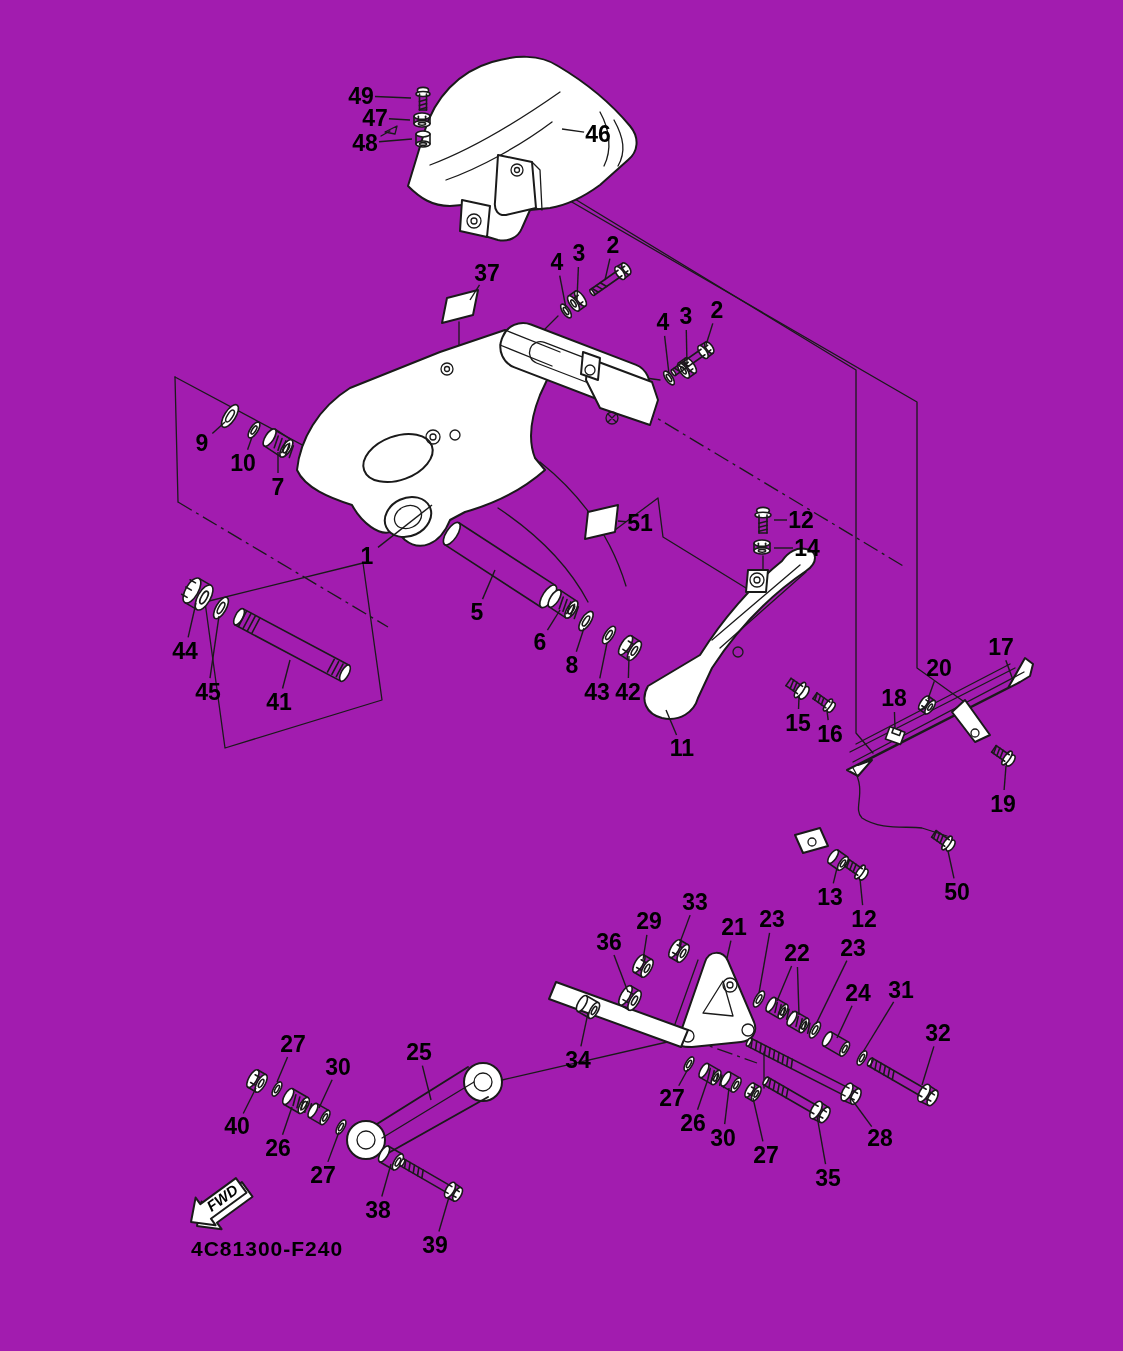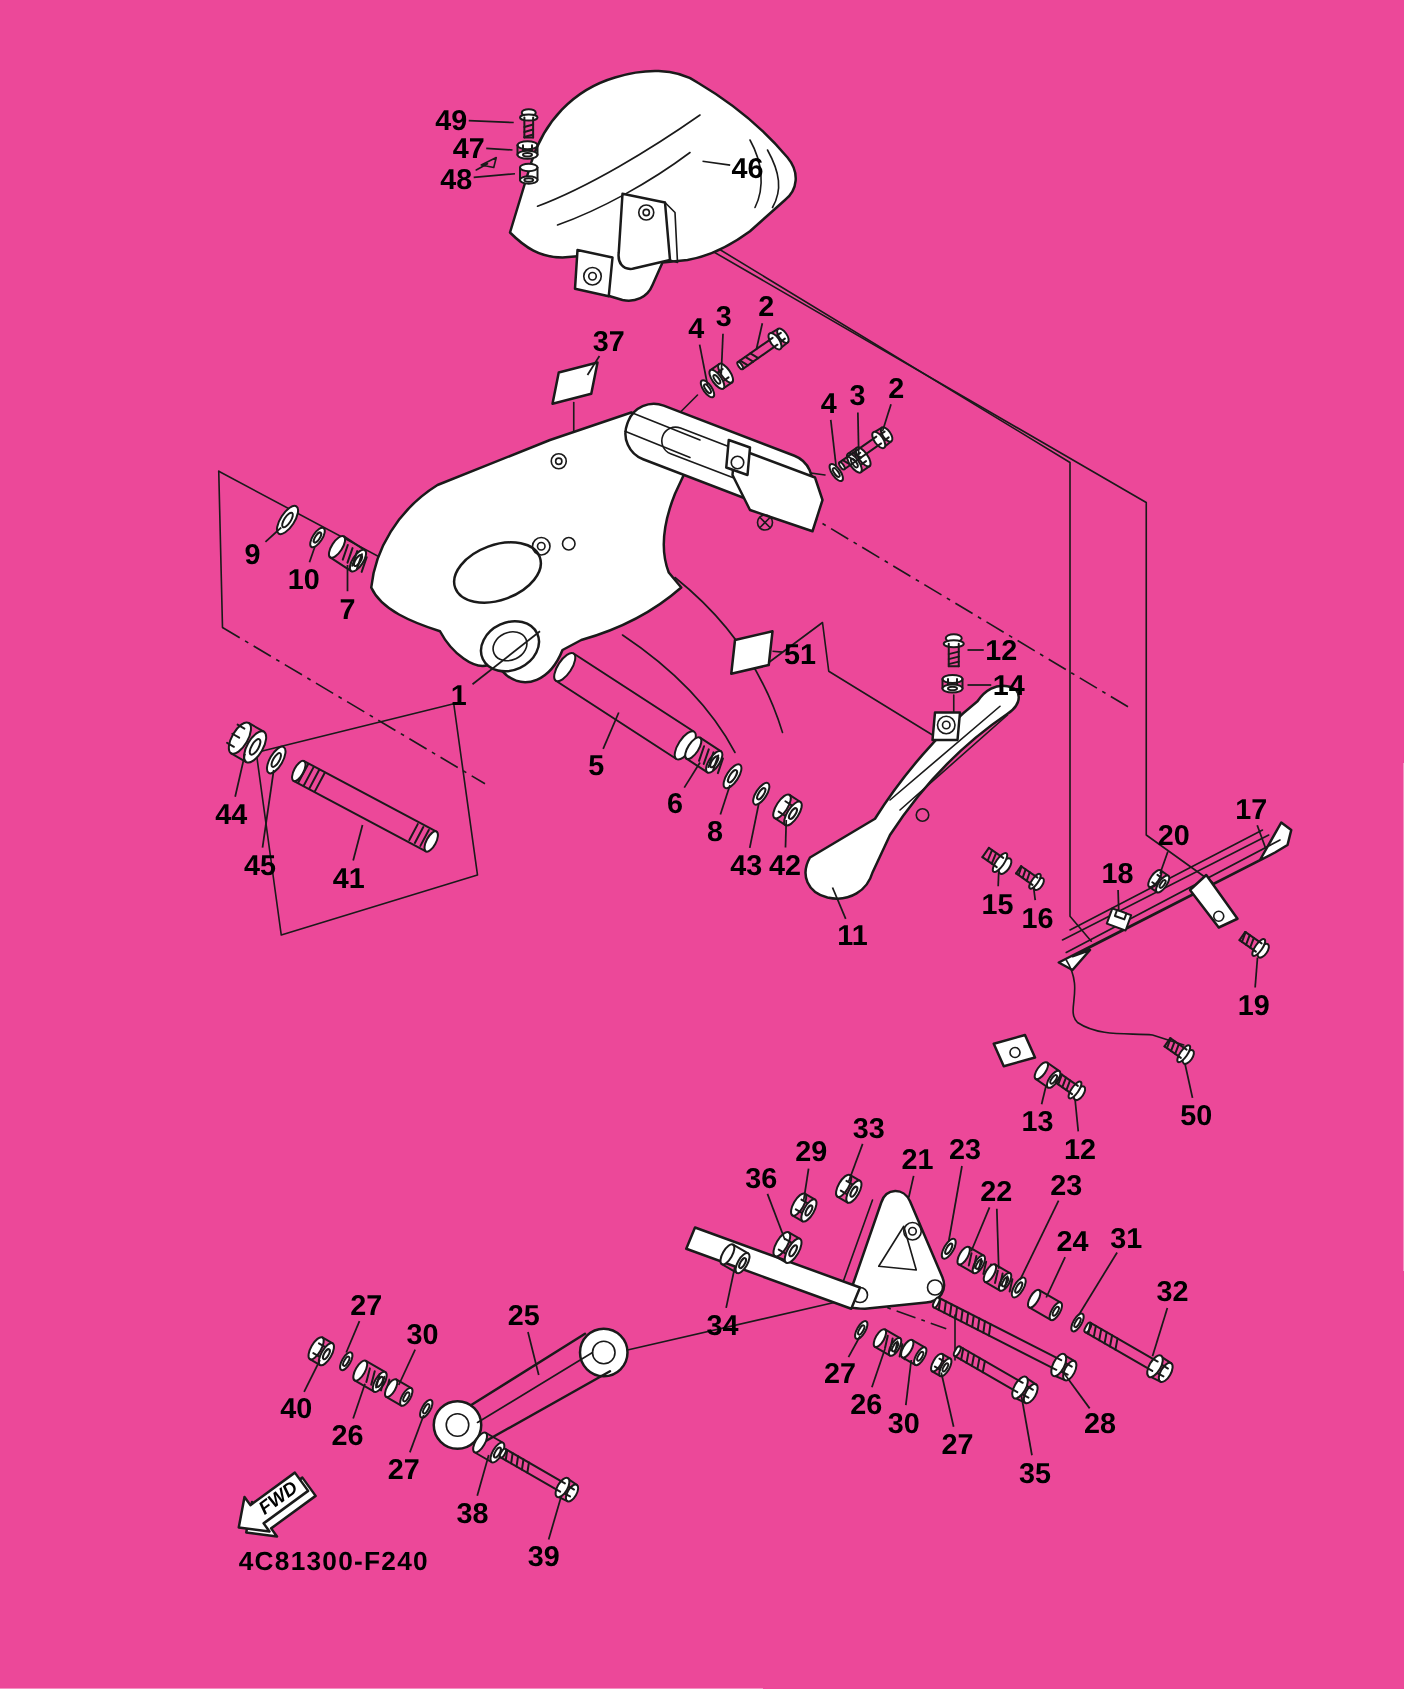--- a/index.html
+++ b/index.html
@@ -1,16 +1,16 @@
 <!DOCTYPE html>
 <html><head>
 <meta charset="utf-8">
 <style>
   html,body{margin:0;padding:0;background:#ffffff;}
-  .stage{position:relative;width:1123px;height:1351px;background:#ec4899;overflow:hidden;}
+  .stage{position:relative;width:1123px;height:1351px;background:#a21caf;overflow:hidden;}
   svg{display:block;}
   .outline{fill:#ffffff;stroke:#1a1a1a;stroke-width:2;stroke-linejoin:round;stroke-linecap:round;}
   .thin{fill:none;stroke:#1a1a1a;stroke-width:1.3;stroke-linejoin:round;stroke-linecap:round;}
   .thick{fill:none;stroke:#1a1a1a;stroke-width:2;stroke-linejoin:round;stroke-linecap:round;}
   .leader{stroke:#1a1a1a;stroke-width:1.4;fill:none;}
   .dashdot{stroke:#1a1a1a;stroke-width:1.3;fill:none;stroke-dasharray:16 5 3 5;}
   .callout{font:700 23px "Liberation Sans", sans-serif;fill:#000;text-anchor:middle;}
   .code-text{font:700 21px "Liberation Sans", sans-serif;fill:#000;letter-spacing:1px;}
   .fwd-text{font:italic 700 15px "Liberation Sans", sans-serif;fill:#000;text-anchor:middle;}
   .part{fill:#ffffff;stroke:#1a1a1a;stroke-width:1.6;stroke-linejoin:round;stroke-linecap:round;}

